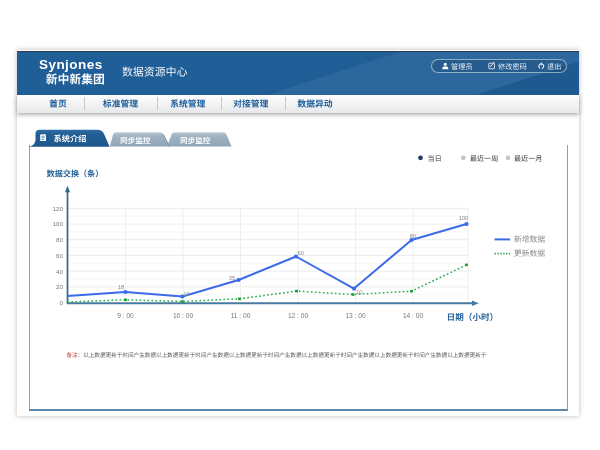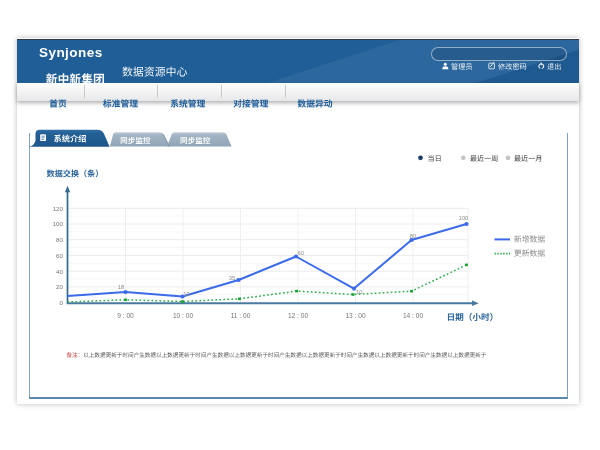--- a/index.html
+++ b/index.html
@@ -1,15 +1,15 @@
 <!DOCTYPE html>
 <html><head><meta charset="utf-8"><style>
 *{margin:0;padding:0;box-sizing:border-box}
 html,body{width:600px;height:450px;background:#fff;font-family:"Liberation Sans",sans-serif;overflow:hidden}
-#page{position:absolute;left:17px;top:38px;width:561.5px;height:365.5px;background:#fff;box-shadow:0 0 5px rgba(50,50,50,.33)}
+#page{position:absolute;left:17px;top:50px;width:561.5px;height:365.5px;background:#fff;box-shadow:0 0 5px rgba(50,50,50,.33)}
 #hdr{position:absolute;left:0;top:1.2px;width:561.5px;height:43.6px;border-top:1.6px solid #2c3c4c;background:linear-gradient(162deg,rgba(255,255,255,0) 0 55%,rgba(255,255,255,.055) 55.3% 85%,rgba(0,0,0,.05) 85.3%),#205e97}
 #logo{position:absolute;left:22px;top:4.4px;color:#fff;font-size:13.5px;font-weight:bold;letter-spacing:.45px}
 #pill{position:absolute;left:414px;top:7px;width:136px;height:13.5px;border:1px solid rgba(255,255,255,.5);border-radius:7px;background:rgba(10,35,60,.15)}
 #nav{position:absolute;left:0;top:44.5px;width:561.5px;height:18px;background:linear-gradient(#fefefe,#e7e8ea);box-shadow:0 2px 4px rgba(100,100,100,.5)}
 .sep{position:absolute;top:2.5px;width:1px;height:13px;background:#c9c9c9}
 #cbox{position:absolute;left:11.5px;top:95px;width:539.3px;height:266.2px;background:#fff;border:1.2px solid #7ea3c1;border-bottom:2px solid #5b87ab;border-top:none}
 #ovl{position:absolute;left:0;top:0;width:600px;height:450px}
 </style></head><body>
 <div id="page">
 <div id="hdr">

